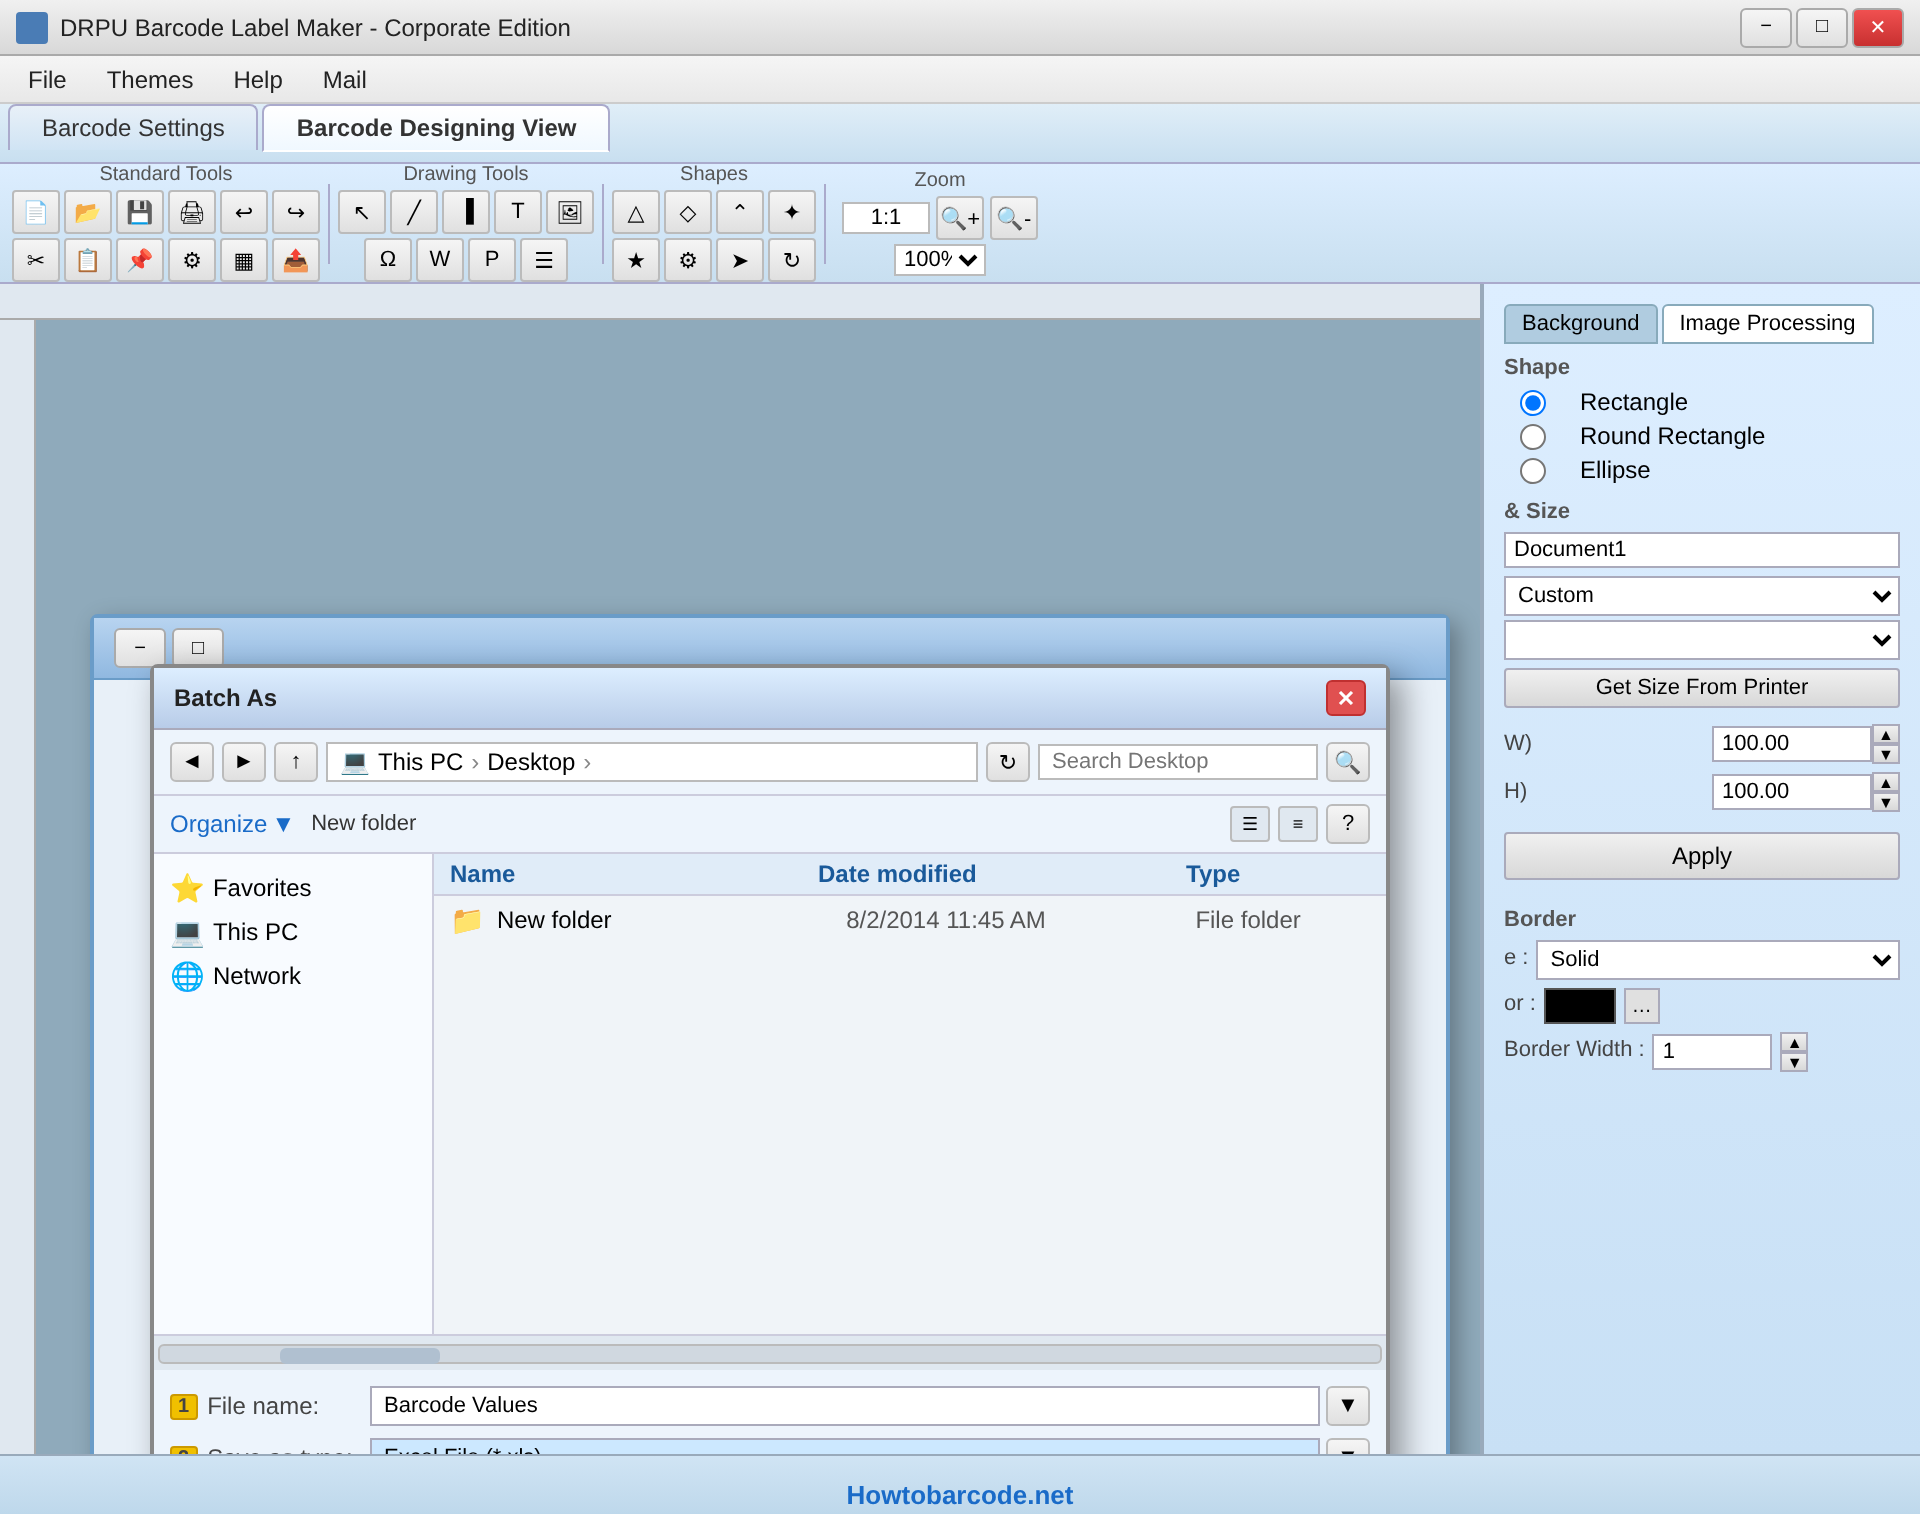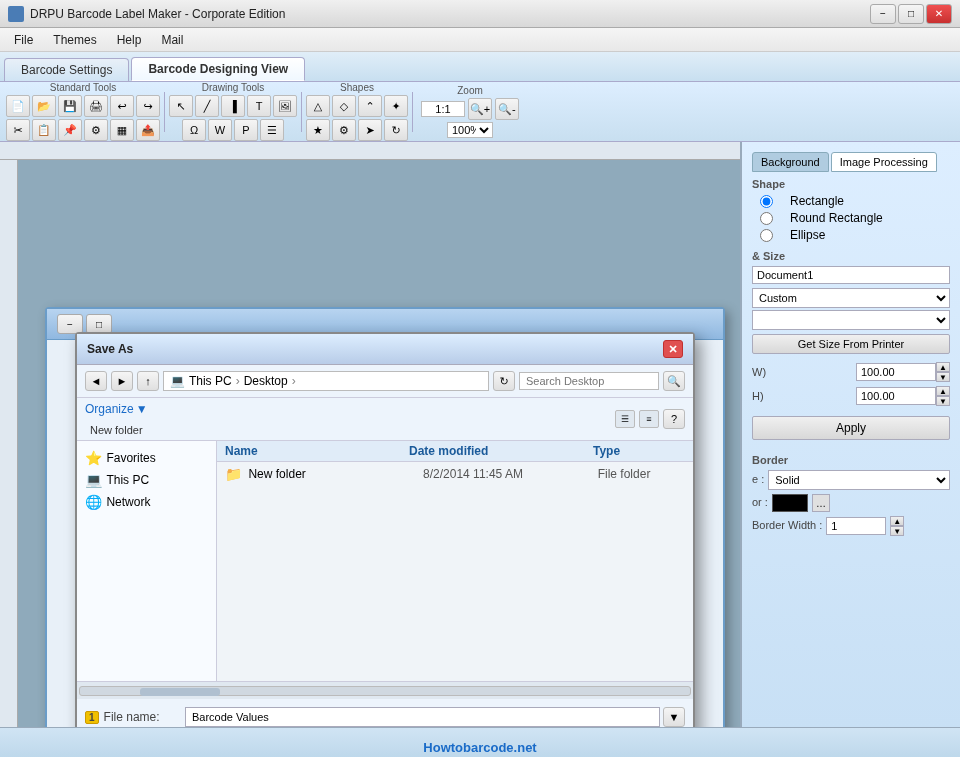--- a/index.html
+++ b/index.html
@@ -30,21 +30,21 @@
       padding: 0 4px;
       border-bottom: 1px solid #ccc;
     }
     .menu-item { padding: 2px 10px; cursor: pointer; color: #222; border-radius: 2px; }
 
     
     .tab-bar {
       background: linear-gradient(to bottom, #e0eef8, #c8dff0);
       height: 30px;
       display: flex;
-      align-items: flex-end;
+      align-items: flex-start;
       padding: 0 4px;
       border-bottom: 1px solid #aac;
     }
     .tab {
       padding: 4px 16px;
       background: linear-gradient(to bottom, #e8f0f8, #d0e4f4);
       border: 1px solid #aac;
       border-bottom: none;
       border-radius: 4px 4px 0 0;
       cursor: pointer;
@@ -365,42 +365,42 @@
           <marker id="arrowhead" markerWidth="6" markerHeight="6" refX="3" refY="3" orient="auto">
             <polygon points="0 0, 6 3, 0 6" fill="#e0a000"></polygon>
           </marker>
         </defs>
         <path d="M30 5 Q10 35 15 60" stroke="#e0a000" stroke-width="2.5" fill="none" marker-end="url(#arrowhead)"></path>
       </svg>
     </div>
 
     <div class="save-dialog">
       <div class="save-title">
-        <span>Save As</span>
+        <span>Batch As</span>
         <button class="save-close-btn">✕</button>
       </div>
 
       <div class="file-nav">
         <button class="nav-btn">◄</button>
         <button class="nav-btn">►</button>
         <button class="nav-btn">↑</button>
         <div class="breadcrumb-bar">
           <span>💻</span>
           <span>This PC</span>
           <span class="bc-sep">›</span>
           <span>Desktop</span>
           <span class="bc-sep">›</span>
         </div>
         <button class="nav-btn">↻</button>
         <input class="search-box" type="text" placeholder="Search Desktop" style="">
         <button class="nav-btn">🔍</button>
       </div>
 
       <div class="file-actions">
-        <div style="display:flex;align-items:center;gap:8px;flex-direction:column;">
+        <div style="display:flex;align-items:center;gap:8px;">
           <button class="organize-btn">
             <span>Organize</span>
             <span>▼</span>
           </button>
           <button class="new-folder-btn">New folder</button>
         </div>
         <div class="view-controls">
           <button class="view-btn">☰</button>
           <button class="view-btn">≡</button>
           <button class="nav-btn">?</button>

